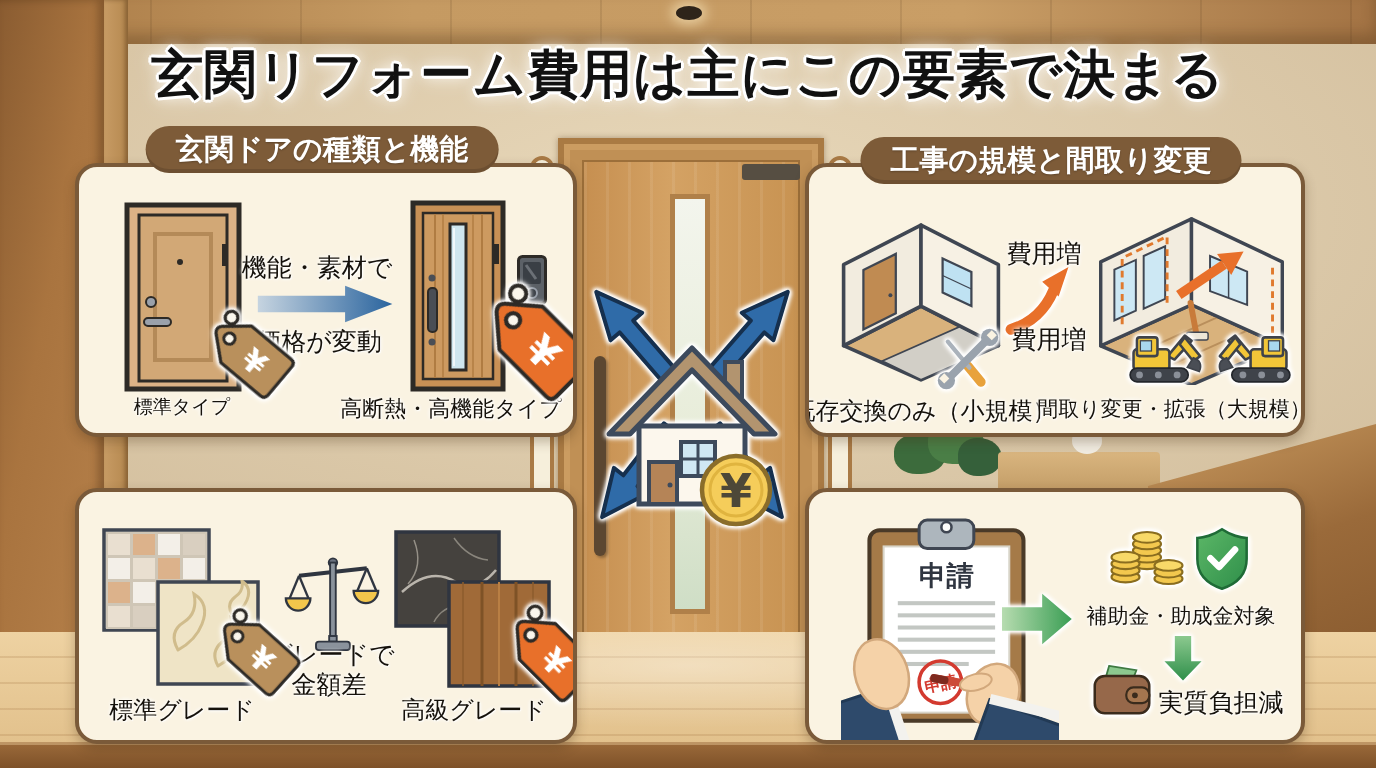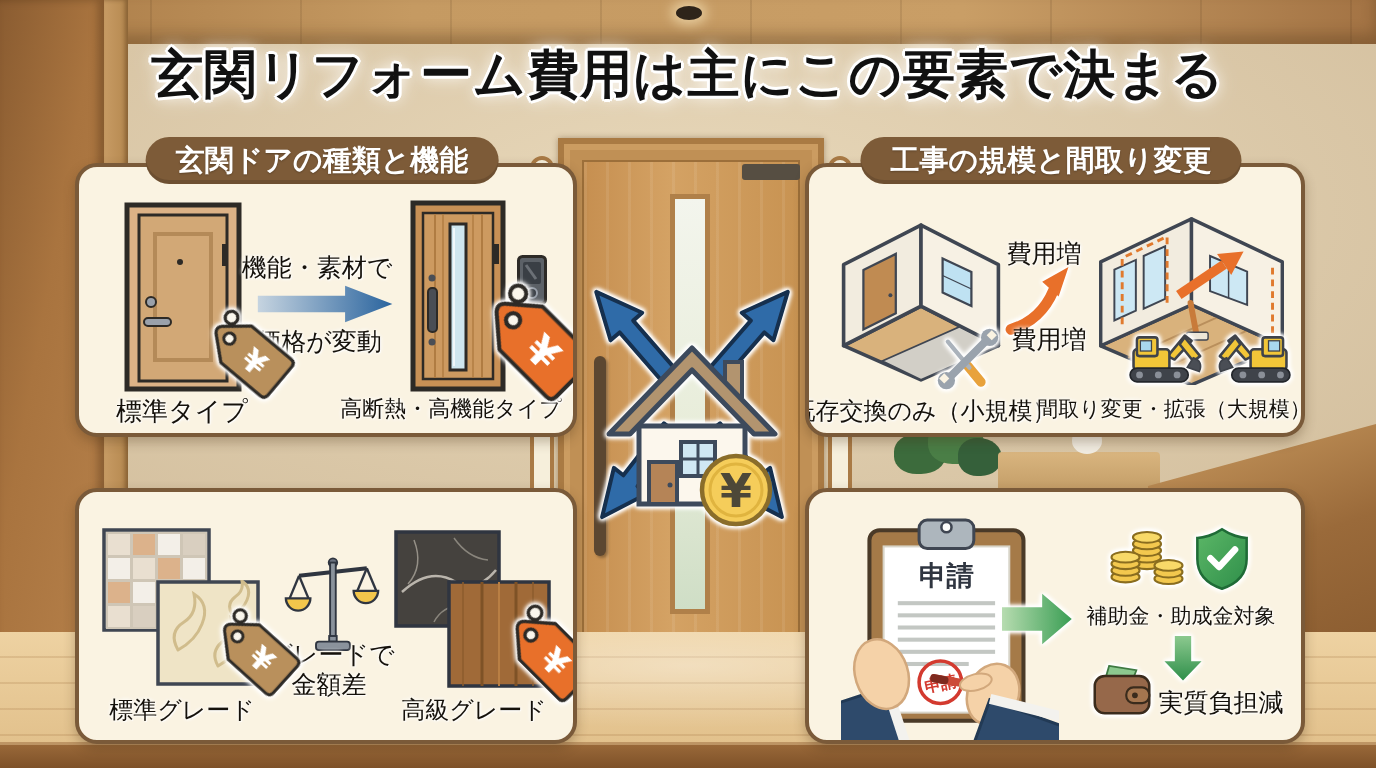--- a/index.html
+++ b/index.html
@@ -126,21 +126,21 @@
       <rect x="76" y="196" width="28" height="42" fill="#b58457" stroke="#3d4a5c" stroke-width="4"></rect>
       <circle cx="97" cy="219" r="2.5" fill="#3d4a5c"></circle>
     </g>
     <g>
       <circle cx="163" cy="224" r="34" fill="#f5cd5a" stroke="#8a6d2a" stroke-width="4.5"></circle>
       <circle cx="163" cy="224" r="26" fill="none" stroke="#e0b43f" stroke-width="3"></circle>
       <text x="163" y="241" text-anchor="middle" font-size="46" font-weight="bold" fill="#4d4838">¥</text>
     </g>
   </svg>
 
-  <div class="pill" style="left:322px;top:137px;">玄関ドアの種類と機能</div>
+  <div class="pill" style="left:322px;top:126px;">玄関ドアの種類と機能</div>
   <div class="panel" style="left:75px;top:163px;width:494px;height:266px;">
     <svg class="abs" style="left:45px;top:35px;" width="118" height="190" viewBox="0 0 118 190">
       <rect x="3" y="3" width="112" height="184" fill="#dcb286" stroke="#2d2a26" stroke-width="5"></rect>
       <rect x="15" y="13" width="88" height="166" fill="#d2a876" stroke="#2d2a26" stroke-width="3"></rect>
       <rect x="31" y="32" width="56" height="126" fill="none" stroke="#b48a58" stroke-width="4"></rect>
       <circle cx="56" cy="60" r="3" fill="#2d2a26"></circle>
       <circle cx="27" cy="100" r="5" fill="#9aa1ab" stroke="#2d2a26" stroke-width="2"></circle>
       <rect x="20" y="116" width="27" height="8" rx="4" fill="#9aa1ab" stroke="#2d2a26" stroke-width="2"></rect>
       <rect x="98" y="42" width="6" height="22" fill="#2d2a26"></rect>
     </svg>
@@ -184,21 +184,21 @@
       <circle cx="15" cy="38" r="5" fill="#3a3f45" stroke="#9aa1ab" stroke-width="2"></circle>
     </svg>
     <div class="tag glow-w" style="left:396px;top:138px;transform:rotate(45deg);">
       <svg width="118" height="74" viewBox="0 0 116 72">
         <circle cx="12" cy="14" r="8" fill="#faf6ec" stroke="#2d2a26" stroke-width="4"></circle>
         <path d="M38 6 H103 Q110 6 110 13 V59 Q110 66 103 66 H38 L10 42 Q4 36 10 30 Z" fill="#e8702a" stroke="#2d2a26" stroke-width="4" stroke-linejoin="round"></path>
         <circle cx="27" cy="36" r="7" fill="#faf6ec" stroke="#2d2a26" stroke-width="4"></circle>
         <text x="70" y="52" text-anchor="middle" font-size="40" font-weight="bold" fill="#fff">¥</text>
       </svg>
     </div>
-    <div class="lbl" style="left:103px;top:227px;font-size:26px;">標準タイプ</div>
+    <div class="lbl" style="left:103px;top:227px;font-size:19px;">標準タイプ</div>
     <div class="lbl" style="left:372px;top:227px;font-size:22px;">高断熱・高機能タイプ</div>
   </div>
 
   <div class="pill" style="left:1051px;top:137px;text-align:center;">工事の規模と間取り変更</div>
   <div class="panel" style="left:805px;top:163px;width:492px;height:266px;">
     <svg class="abs" style="left:22px;top:40px;" width="180" height="182" viewBox="0 0 200 190">
       <polygon points="14,148 100,104 186,148 100,186" fill="#d9b27c" stroke="#3f4652" stroke-width="4" stroke-linejoin="round"></polygon>
       <polygon points="100,186 186,148 143,127 57,165" fill="#d2cfc7" stroke="#3f4652" stroke-width="2"></polygon>
       <polygon points="14,58 100,14 100,104 14,148" fill="#f2ecdf" stroke="#3f4652" stroke-width="4" stroke-linejoin="round"></polygon>
       <polygon points="100,14 186,58 186,148 100,104" fill="#f7f1e4" stroke="#3f4652" stroke-width="4" stroke-linejoin="round"></polygon>

